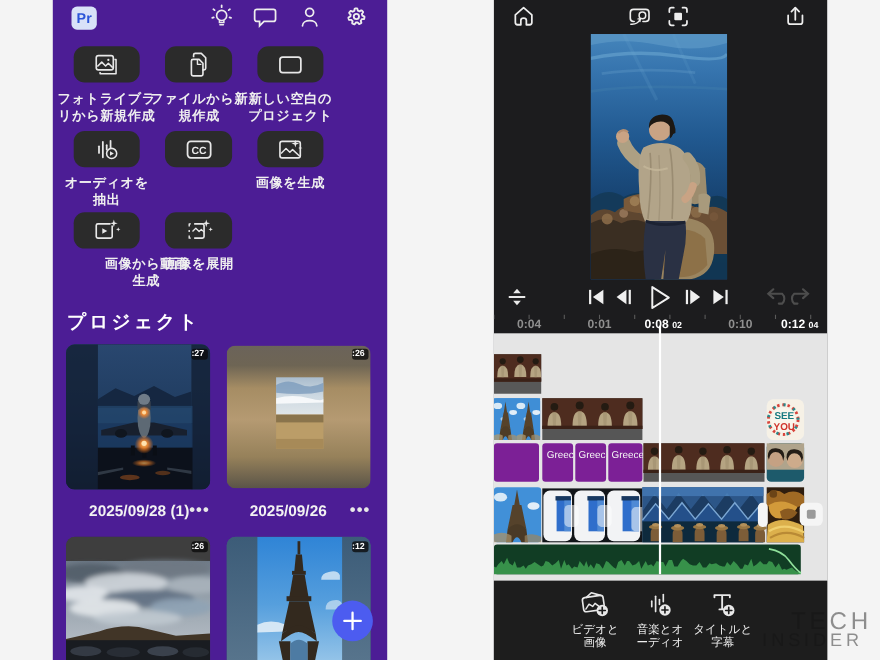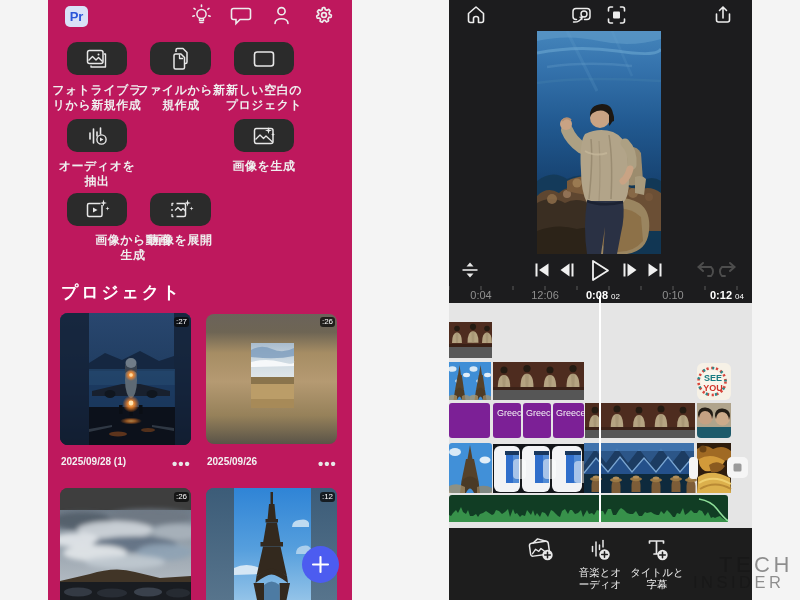--- a/index.html
+++ b/index.html
@@ -1,23 +1,23 @@
 <!DOCTYPE html>
 <html><head>
 <meta charset="utf-8">
 <style>
   html,body{margin:0;padding:0;}
   body{width:800px;height:600px;background:#f4f4f4;font-family:"Liberation Sans",sans-serif;overflow:hidden;position:relative;}
   .abs{position:absolute;}
-  #lscreen{left:48px;top:0;width:304px;height:600px;background:#be185d;}
+  #lscreen{left:48px;top:0;width:304px;height:600px;background:#4c1d95;}
   #rscreen{left:449px;top:0;width:303px;height:600px;background:#1c1c1e;}
   .btn{background:#2b2b2b;border-radius:10px;display:flex;align-items:center;justify-content:center;}
   .lbl{color:#efefef;font-size:12px;line-height:15px;text-align:center;font-weight:700;letter-spacing:0.5px;}
-  .badge{background:rgba(10,10,10,0.78);color:#fff;font-size:8px;font-weight:400;border-radius:3px;text-align:center;line-height:10px;}
-  .tlabel{color:#f2f2f2;font-size:10px;font-weight:700;}
+  .badge{background:rgba(10,10,10,0.78);color:#fff;font-size:8px;font-weight:700;border-radius:3px;text-align:left;line-height:10px;}
+  .tlabel{color:#f2f2f2;font-size:14px;font-weight:700;margin-left:20px;}
   svg{display:block;}
 </style>
 </head>
 <body>
 
 <div class="abs" id="lscreen">
 
   <div class="abs" style="left:17px;top:6px;width:23px;height:21px;background:#d9e2f8;border-radius:5px;color:#2b55d8;font-weight:700;font-size:13px;text-align:center;line-height:21px;">Pr</div>
 
   <svg class="abs" style="left:0;top:0;" width="304" height="32" viewBox="0 0 304 32" fill="none" stroke="#ededed" stroke-width="1.5" stroke-linecap="round">
@@ -69,20 +69,26 @@
     </svg>
   </div>
   <div class="abs btn" style="left:19px;top:119px;width:60px;height:33px;">
     <svg width="26" height="26" viewBox="0 0 26 26" fill="none" stroke="#e8e8e8" stroke-width="1.6" stroke-linecap="round">
       <path d="M 6,10 L 6,16"></path>
       <path d="M 9.5,6 L 9.5,20"></path>
       <path d="M 13,9 L 13,13"></path>
       <path d="M 16.5,5 L 16.5,11"></path>
       <circle cx="17.5" cy="16.5" r="4.6" fill="#2b2b2b" stroke-width="1.4"></circle>
       <path d="M 16,14.5 L 19.5,16.5 L 16,18.5 Z" fill="#e8e8e8" stroke="none"></path>
+    </svg>
+  </div>
+  <div class="abs btn" style="left:102px;top:119px;width:61px;height:33px;">
+    <svg width="28" height="24" viewBox="0 0 28 24" fill="none">
+      <rect x="3.5" y="4.5" width="21" height="15" rx="3" stroke="#e8e8e8" stroke-width="1.6"></rect>
+      <text x="14" y="15.8" fill="#e8e8e8" font-family="Liberation Sans" font-size="9.5" font-weight="700" text-anchor="middle">CC</text>
     </svg>
   </div>
   <div class="abs btn" style="left:186px;top:119px;width:60px;height:33px;">
     <svg width="26" height="24" viewBox="0 0 26 24" fill="none" stroke="#e8e8e8" stroke-width="1.5" stroke-linejoin="round">
       <rect x="3.5" y="4.5" width="18.5" height="15" rx="2"></rect>
       <path d="M 4.5,15.5 L 9,11 L 12.5,14.5 L 15,12 L 21.5,18" stroke-width="1.3"></path>
       <path d="M 17.5,3 L 18.3,5.7 L 21,6.5 L 18.3,7.3 L 17.5,10 L 16.7,7.3 L 14,6.5 L 16.7,5.7 Z" fill="#e8e8e8" stroke="none"></path>
       <path d="M 22,8.5 L 22.5,10 L 24,10.5 L 22.5,11 L 22,12.5 L 21.5,11 L 20,10.5 L 21.5,10 Z" fill="#e8e8e8" stroke="none"></path>
     </svg>
   </div>
@@ -403,26 +409,26 @@
       <path d="M -6,-2 L 6,-2 A 6,6 0 0 1 6,7 L 3,7" transform="translate(0,-1)"></path>
       <path d="M -2,-7 L -6.5,-3 L -2,1" stroke-width="2"></path>
     </g>
 
     <g transform="translate(279,14)" stroke="#4d4d4d" stroke-width="1.9" fill="none" stroke-linecap="round">
       <path d="M 6,-2 L -6,-2 A 6,6 0 0 0 -6,7 L -3,7" transform="translate(0,-1)"></path>
       <path d="M 2,-7 L 6.5,-3 L 2,1" stroke-width="2"></path>
     </g>
   </svg>
 
-  <div class="abs" id="ruler" style="left:0;top:286px;width:303px;height:17px;color:#8f8f8f;font-size:11px;">
+  <div class="abs" id="ruler" style="left:0;top:286px;width:303px;height:17px;color:#8f8f8f;font-size:11px;font-weight:bold;">
     <svg class="abs" style="left:0;top:0;" width="303" height="6" viewBox="0 0 303 6" stroke="#5a5a5a" stroke-width="1">
       <path d="M 0,0 L 0,4 M 32,0 L 32,4 M 64,0 L 64,4 M 96,0 L 96,4 M 128,0 L 128,4 M 160,0 L 160,4 M 192,0 L 192,4 M 224,0 L 224,4 M 256,0 L 256,4 M 288,0 L 288,4"></path>
     </svg>
     <div class="abs" style="left:16px;top:3px;width:32px;text-align:center;">0:04</div>
-    <div class="abs" style="left:80px;top:3px;width:32px;text-align:center;">12:06</div>
+    <div class="abs" style="left:80px;top:3px;width:32px;text-align:center;">0:01</div>
     <div class="abs" style="left:131px;top:3px;width:46px;text-align:center;color:#fff;"><b>0:08</b> <span style="font-size:8px;">02</span></div>
     <div class="abs" style="left:208px;top:3px;width:32px;text-align:center;">0:10</div>
     <div class="abs" style="left:255px;top:3px;width:46px;text-align:center;color:#fff;"><b>0:12</b> <span style="font-size:8px;">04</span></div>
   </div>
 
   <div class="abs" id="timeline" style="left:0;top:303px;width:303px;height:225px;background:#e5e5e5;overflow:hidden;">
     <svg width="303" height="225" viewBox="0 0 303 225">
       <defs>
         <g id="fig">
           <circle cx="0" cy="-6.5" r="2.8" fill="#241b12"></circle>
@@ -606,20 +612,21 @@
         <circle cx="4.5" cy="5.5" r="5.2" fill="#e8e8e8" stroke="none"></circle>
         <path d="M 4.5,2.7 L 4.5,8.3 M 1.7,5.5 L 7.3,5.5" stroke="#1d1d1d" stroke-width="1.5"></path>
       </g>
 
       <g transform="translate(208,15)">
         <path d="M -7.5,-8 L -7.5,-6 M -7.5,-8 L 6.5,-8 M 6.5,-8 L 6.5,-6 M -0.5,-8 L -0.5,5 M -3,5 L 2,5" stroke-width="1.7"></path>
         <circle cx="5.5" cy="6" r="5.2" fill="#e8e8e8" stroke="none"></circle>
         <path d="M 5.5,3.2 L 5.5,8.8 M 2.7,6 L 8.3,6" stroke="#1d1d1d" stroke-width="1.5"></path>
       </g>
     </svg>
+    <div class="abs" style="left:47px;top:38px;width:90px;color:#efefef;font-size:10.5px;line-height:12px;text-align:center;">ビデオと<br>画像</div>
     <div class="abs" style="left:106px;top:38px;width:90px;color:#efefef;font-size:10.5px;line-height:12px;text-align:center;">音楽とオ<br>ーディオ</div>
     <div class="abs" style="left:163px;top:38px;width:90px;color:#efefef;font-size:10.5px;line-height:12px;text-align:center;">タイトルと<br>字幕</div>
   </div>
 
   <div class="abs" style="left:150px;top:296px;width:2px;height:226px;background:#fff;z-index:30;"></div>
 </div>
 
 <div class="abs" style="left:719px;top:552px;color:rgba(20,20,20,0.46);font-size:22px;letter-spacing:3.5px;">TECH</div>
 <div class="abs" style="left:693px;top:573px;color:rgba(20,20,20,0.46);font-size:16.5px;letter-spacing:3.5px;">INSIDER</div>
 

